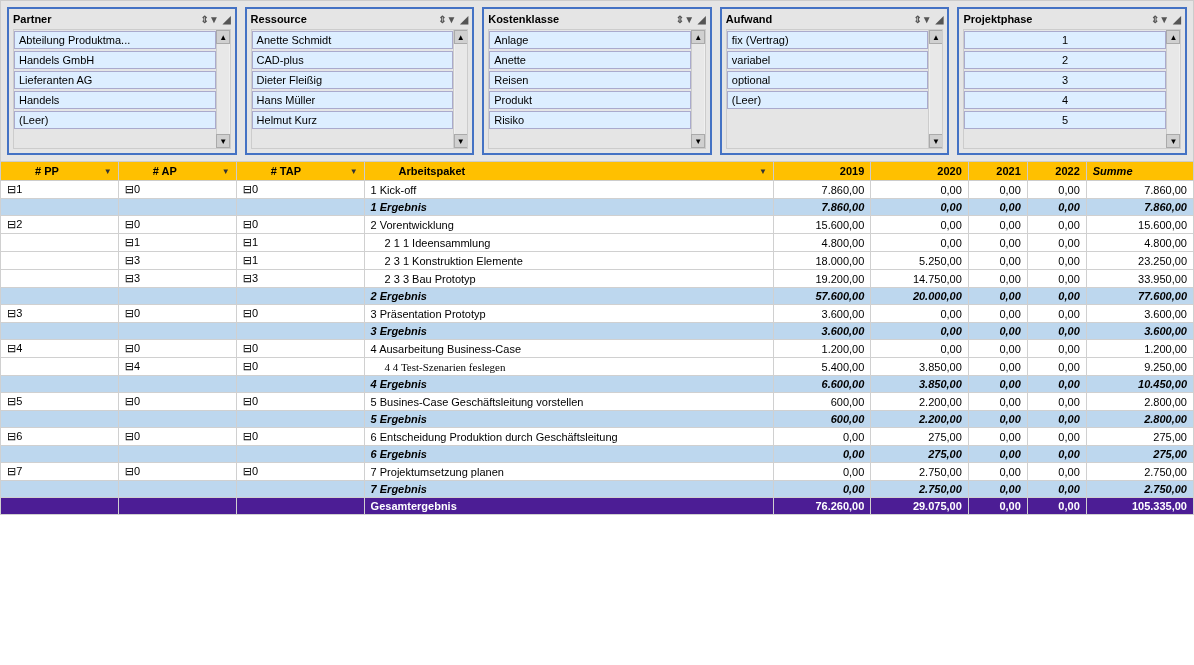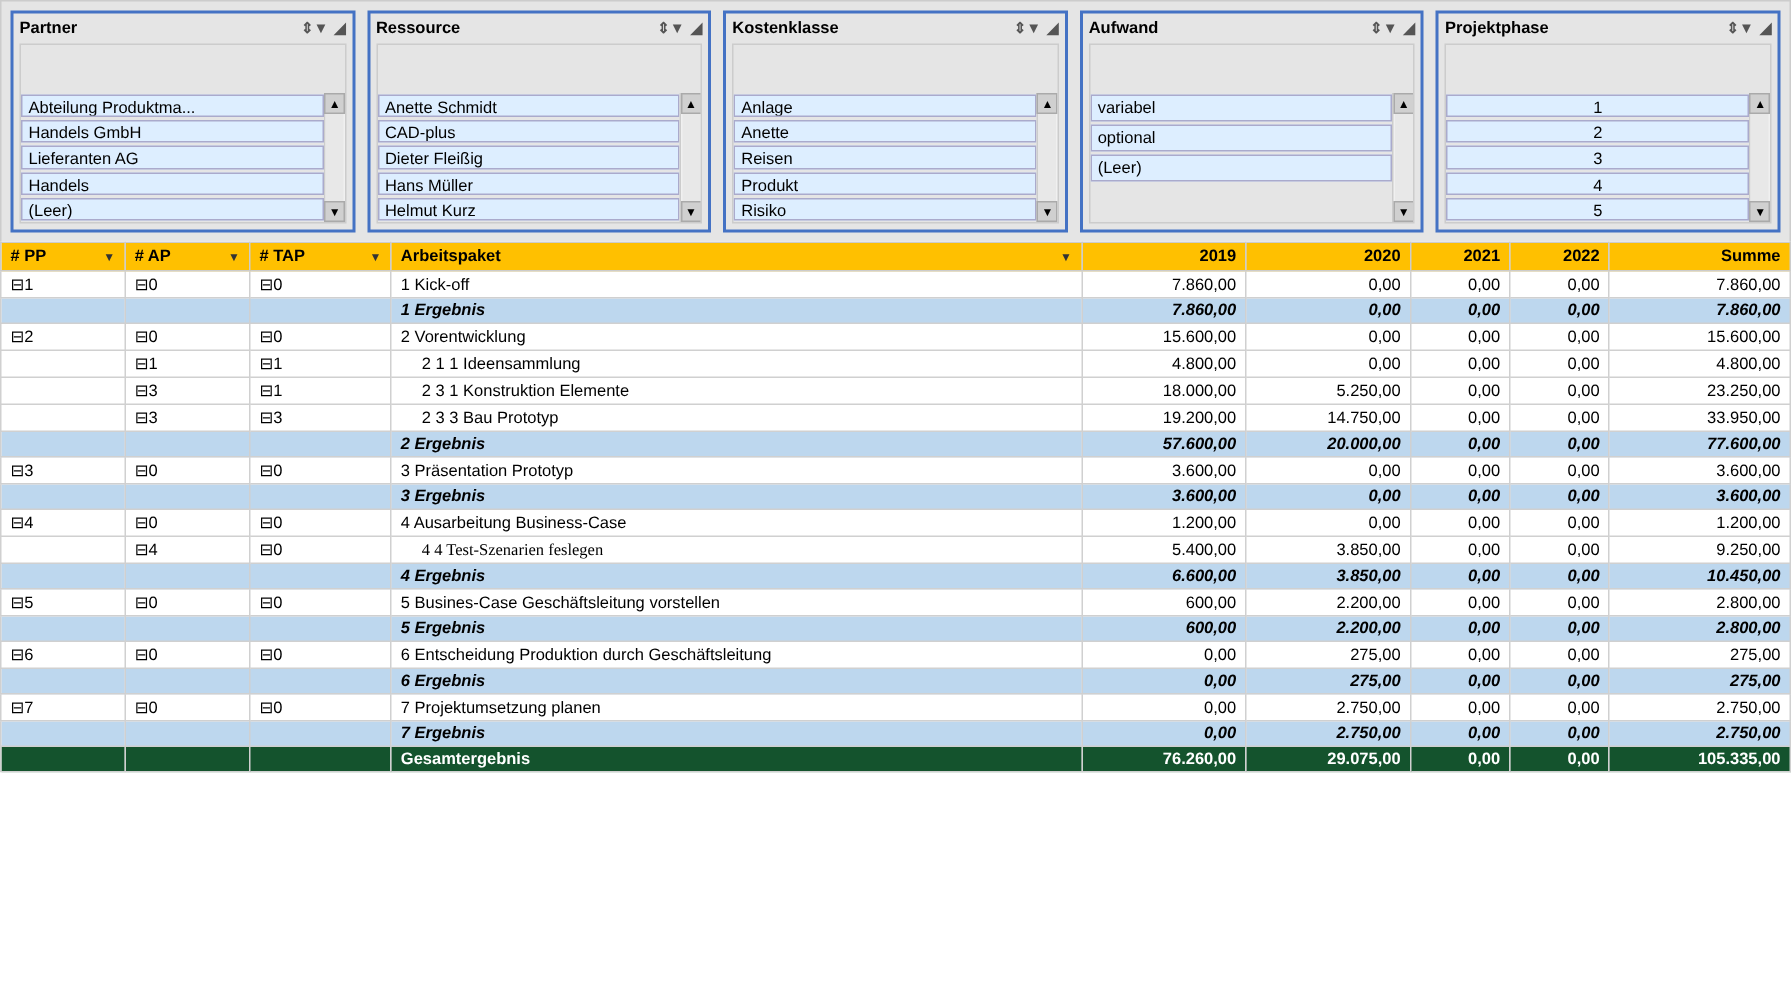--- a/index.html
+++ b/index.html
@@ -52,21 +52,20 @@
       height: 120px;
       overflow: hidden;
       display: flex;
       flex-direction: column;
     }
 
     .filter-list-inner {
       flex: 1;
       overflow-y: auto;
       display: flex;
-      margin-top: 32px;
     }
 
     .filter-items {
       flex: 1;
       display: flex;
       flex-direction: column;
     }
 
     .filter-item {
       padding: 2px 4px;
@@ -123,20 +122,21 @@
       font-weight: bold;
       font-size: 11px;
       white-space: nowrap;
     }
 
     .header-row th .col-header {
       display: flex;
       align-items: center;
       justify-content: space-between;
       gap: 2px;
+      margin-left: 28px;
     }
 
     .dropdown-btn {
       font-size: 8px;
       cursor: pointer;
       color: #333;
     }
 
     td {
       border: 1px solid #d0d0d0;
@@ -147,21 +147,21 @@
 
     .row-normal td { background: #fff; }
 
     .row-subtotal td {
       background: #BDD7EE;
       font-weight: bold;
       font-style: italic;
     }
 
     .row-total td {
-      background: #14532d;
+      background: #4c1d95;
       color: #fff;
       font-weight: bold;
     }
 
     .num-col { text-align: right; }
   </style>
 </head>
 <body>
 
 <div class="filter-section">
@@ -244,20 +244,21 @@
       <div class="filter-header">
         <span class="filter-header-title">Aufwand</span>
         <span class="filter-header-icons">
           <span class="filter-icon">⇕▼</span>
           <span class="filter-icon">◢</span>
         </span>
       </div>
       <div class="filter-list">
         <div class="filter-list-inner">
           <div class="filter-items">
+            <div class="filter-item">fix (Vertrag)</div>
             <div class="filter-item">variabel</div>
             <div class="filter-item">optional</div>
             <div class="filter-item">(Leer)</div>
           </div>
           <div class="filter-scrollbar">
             <div class="scroll-btn">▲</div>
             <div class="scroll-track"></div>
             <div class="scroll-btn">▼</div>
           </div>
         </div>
@@ -315,21 +316,21 @@
           <th>
             <div class="col-header">
               <span>Arbeitspaket</span>
               <span class="dropdown-btn">▼</span>
             </div>
           </th>
           <th style="text-align: right;">2019</th>
           <th style="text-align: right;">2020</th>
           <th style="text-align: right;">2021</th>
           <th style="text-align: right;">2022</th>
-          <th style="text-align: right;">Summe</th>
+          <th style="text-align: left; font-style: italic;">Summe</th>
         </tr>
     </thead>
     <tbody>
     <tr class="row-normal">
           <td>⊟1</td>
           <td>⊟0</td>
           <td>⊟0</td>
           <td>1  Kick-off</td>
           <td class="num-col">7.860,00</td>
           <td class="num-col">0,00</td>

